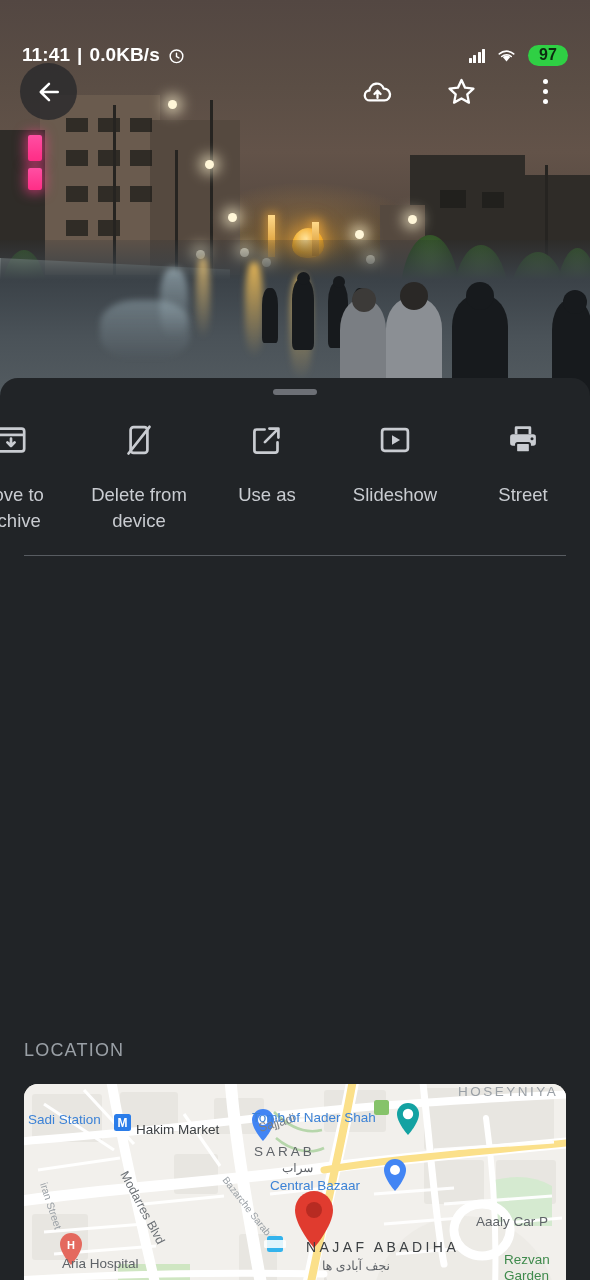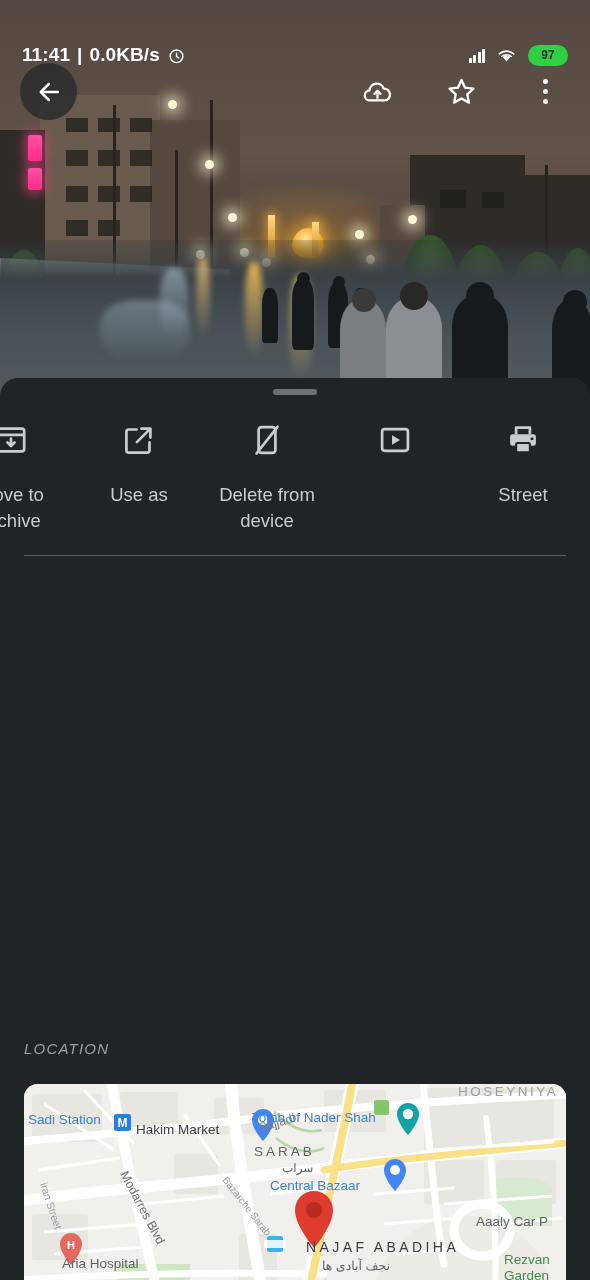--- a/index.html
+++ b/index.html
@@ -92,21 +92,21 @@
     color: #fff;
     margin-top: 32px;
   }
   .status-left { display: flex; align-items: center; gap: 7px; font-size: 19px; font-weight: bold; letter-spacing: .1px;}
   .status-right { display: flex; align-items: center; gap: 11px; }
   .sig { display: flex; align-items: flex-end; gap: 1.5px; height: 15px; }
   .sig i { display: block; width: 3px; background: #fff; border-radius: .5px; }
   .batt {
     display: flex; align-items: center; justify-content: center;
     min-width: 40px; height: 21px; border-radius: 11px;
-    background: #2fd044; color: #0d2a10; font-size: 12px; font-weight: bold;
+    background: #2fd044; color: #0d2a10; font-size: 16px; font-weight: bold;
     padding: 0 6px;
   }
 
   .backbtn {
     position: absolute; left: 20px; top: 63px;
     width: 57px; height: 57px; border-radius: 50%;
     background: rgba(42,42,44,.82);
     display: flex; align-items: center; justify-content: center;
     cursor: pointer;
   }
@@ -153,21 +153,21 @@
 
   .datetime {
     position: absolute; left: 24px; top: 220px;
     color: #f1f3f5; font-size: 25px; letter-spacing: .2px;
     display: flex; align-items: center; gap: 13px;
   }
   .dot-sep { width: 5px; height: 5px; border-radius: 50%; background: #f1f3f5; display:inline-block; }
 
   .section-label {
     position: absolute; left: 24px;
-    color: #9aa0a6; font-size: 15px; letter-spacing: 1.2px; font-style: italic;
+    color: #9aa0a6; font-size: 18px; letter-spacing: 1.2px;
   }
   #loc-label { top: 662px; }
 
   .mapcard {
     position: absolute; left: 24px; top: 706px; width: 542px; height: 272px;
     border-radius: 14px; overflow: hidden; background: #eceae6;
     cursor: pointer;
   }
   .mapsvg { display: block; width: 542px; height: 272px; }
 </style>
@@ -328,44 +328,45 @@
             <path d="M3.2 8.6h17.6" fill="none" stroke="#c9ccd1" stroke-width="1.8"></path>
             <path d="M12 11v5m0 0-2.4-2.4M12 16l2.4-2.4" fill="none" stroke="#c9ccd1" stroke-width="1.8" stroke-linecap="round" stroke-linejoin="round"></path>
           </svg>
         </span>
         <span class="lbl">Move to archive</span>
       </div>
 
       <div class="action">
         <span class="aicon">
           <svg width="36" height="36" viewBox="0 0 24 24">
+            <rect x="6.4" y="3.4" width="11.2" height="17.2" rx="2" fill="none" stroke="#c9ccd1" stroke-width="1.8"></rect>
+            <path d="M5 21 19 3.2" fill="none" stroke="#c9ccd1" stroke-width="1.8" stroke-linecap="round"></path>
+          </svg>
+        </span>
+        <span class="lbl">Delete from device</span>
+      </div>
+
+      <div class="action">
+        <span class="aicon">
+          <svg width="36" height="36" viewBox="0 0 24 24">
             <path d="M19 13.6v5.2a1.6 1.6 0 0 1-1.6 1.6H5.2A1.6 1.6 0 0 1 3.6 18.8V6.6A1.6 1.6 0 0 1 5.2 5h5.2" fill="none" stroke="#c9ccd1" stroke-width="1.8" stroke-linecap="round" stroke-linejoin="round"></path>
             <path d="M13.6 4.4h6v6M19.4 4.6 10.6 13.4" fill="none" stroke="#c9ccd1" stroke-width="1.8" stroke-linecap="round" stroke-linejoin="round"></path>
           </svg>
         </span>
         <span class="lbl">Use as</span>
-      </div>
-
-      <div class="action">
-        <span class="aicon">
-          <svg width="36" height="36" viewBox="0 0 24 24">
-            <rect x="6.4" y="3.4" width="11.2" height="17.2" rx="2" fill="none" stroke="#c9ccd1" stroke-width="1.8"></rect>
-            <path d="M5 21 19 3.2" fill="none" stroke="#c9ccd1" stroke-width="1.8" stroke-linecap="round"></path>
-          </svg>
-        </span>
-        <span class="lbl">Delete from device</span>
       </div>
 
       <div class="action">
         <span class="aicon">
           <svg width="36" height="36" viewBox="0 0 24 24">
             <rect x="3.4" y="4.8" width="17.2" height="14.4" rx="1.8" fill="none" stroke="#c9ccd1" stroke-width="1.8"></rect>
             <path d="M10 8.8 15.4 12 10 15.2z" fill="#c9ccd1"></path>
           </svg>
         </span>
+        <span class="lbl">Slideshow</span>
       </div>
 
       <div class="action">
         <span class="aicon">
           <svg width="36" height="36" viewBox="0 0 24 24">
             <path d="M7.4 8.2V3.8h9.2v4.4" fill="none" stroke="#c9ccd1" stroke-width="1.8" stroke-linejoin="round"></path>
             <rect x="3.4" y="8.2" width="17.2" height="7.6" rx="1.8" fill="#c9ccd1"></rect>
             <rect x="7.4" y="14" width="9.2" height="6.2" rx="1" fill="#c9ccd1" stroke="#212427" stroke-width="1.4"></rect>
             <circle cx="18" cy="11.2" r="1" fill="#212427"></circle>
           </svg>

